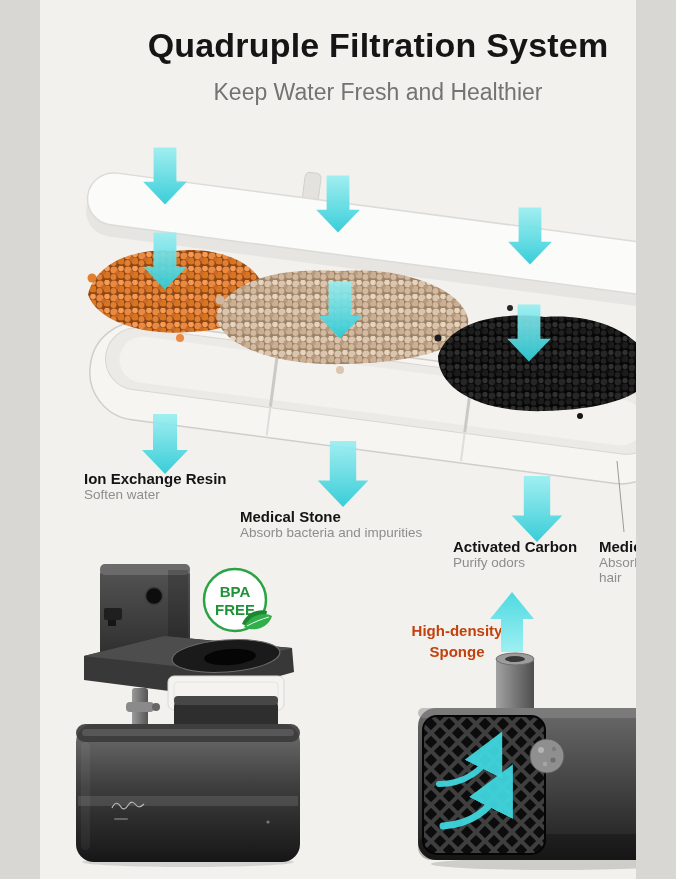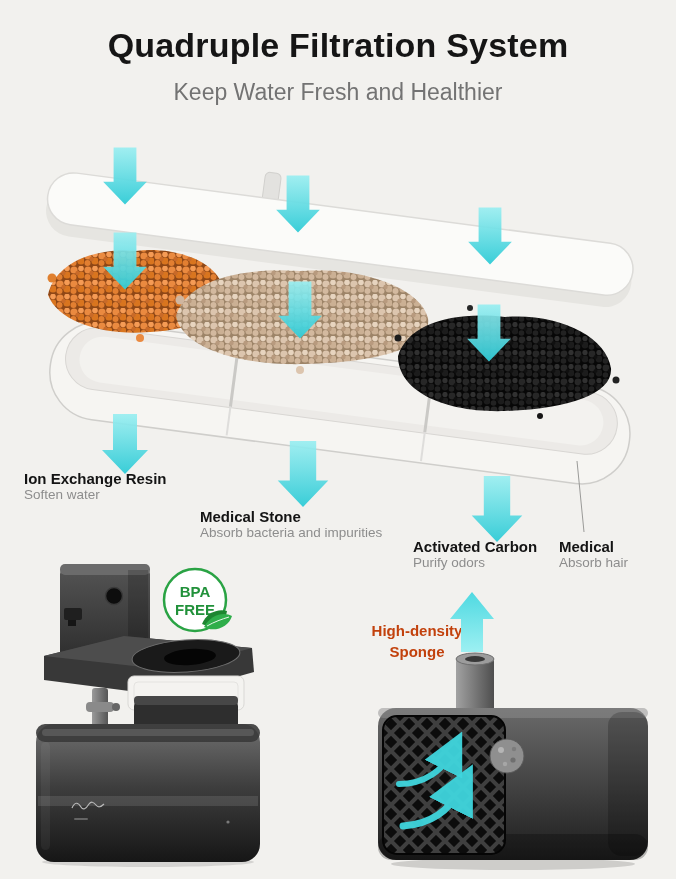--- a/index.html
+++ b/index.html
@@ -1,18 +1,18 @@
 <!DOCTYPE html>
 <html><head>
 <meta charset="utf-8">
 <style>
   * { margin:0; padding:0; box-sizing:border-box; }
   body { background:#d8d7d4; font-family:"Liberation Sans", sans-serif; }
   .canvas {
-    position:relative; width:676px; height:879px; margin:0 auto;
+    position:relative; width:596px; height:879px; margin:0 auto;
     background:#f2f1ee; overflow:hidden;
   }
   .hdr { position:absolute; top:26px; left:0; width:676px; text-align:center; }
   .title { font-size:34px; font-weight:700; color:#151515; letter-spacing:.2px; }
   .subtitle { margin-top:14px; font-size:23px; font-weight:400; color:#737373; }
   svg { position:absolute; display:block; }
   .diagram-svg { left:0; top:0; width:676px; height:560px; }
   .fountain-svg { left:28px; top:550px; width:240px; height:318px; }
   .pump-svg { left:355px; top:580px; width:300px; height:290px; }
   .badge-svg { left:156px; top:562px; width:78px; height:80px; }
@@ -114,21 +114,21 @@
       <use href="#arr" transform="translate(490,236) scale(0.95)"></use>
       <use href="#arr" transform="translate(125,261) scale(0.95)"></use>
       <use href="#arr" transform="translate(300,310) scale(0.95)"></use>
       <use href="#arr" transform="translate(489,333) scale(0.95)"></use>
       <use href="#arr" transform="translate(125,444) scale(1.0)"></use>
       <use href="#arr" transform="translate(303,474) scale(1.1)"></use>
       <use href="#arr" transform="translate(497,509) scale(1.1)"></use>
     </g>
   </svg>
 
-  <div class="flabel" style="left:24px; top:470px;">
+  <div class="flabel" style="left:44px; top:470px;">
     <div class="t">Ion Exchange Resin</div>
     <div class="d">Soften water</div>
   </div>
   <div class="flabel" style="left:200px; top:508px;">
     <div class="t">Medical Stone</div>
     <div class="d">Absorb bacteria and impurities</div>
   </div>
   <div class="flabel" style="left:413px; top:538px;">
     <div class="t">Activated Carbon</div>
     <div class="d">Purify odors</div>

